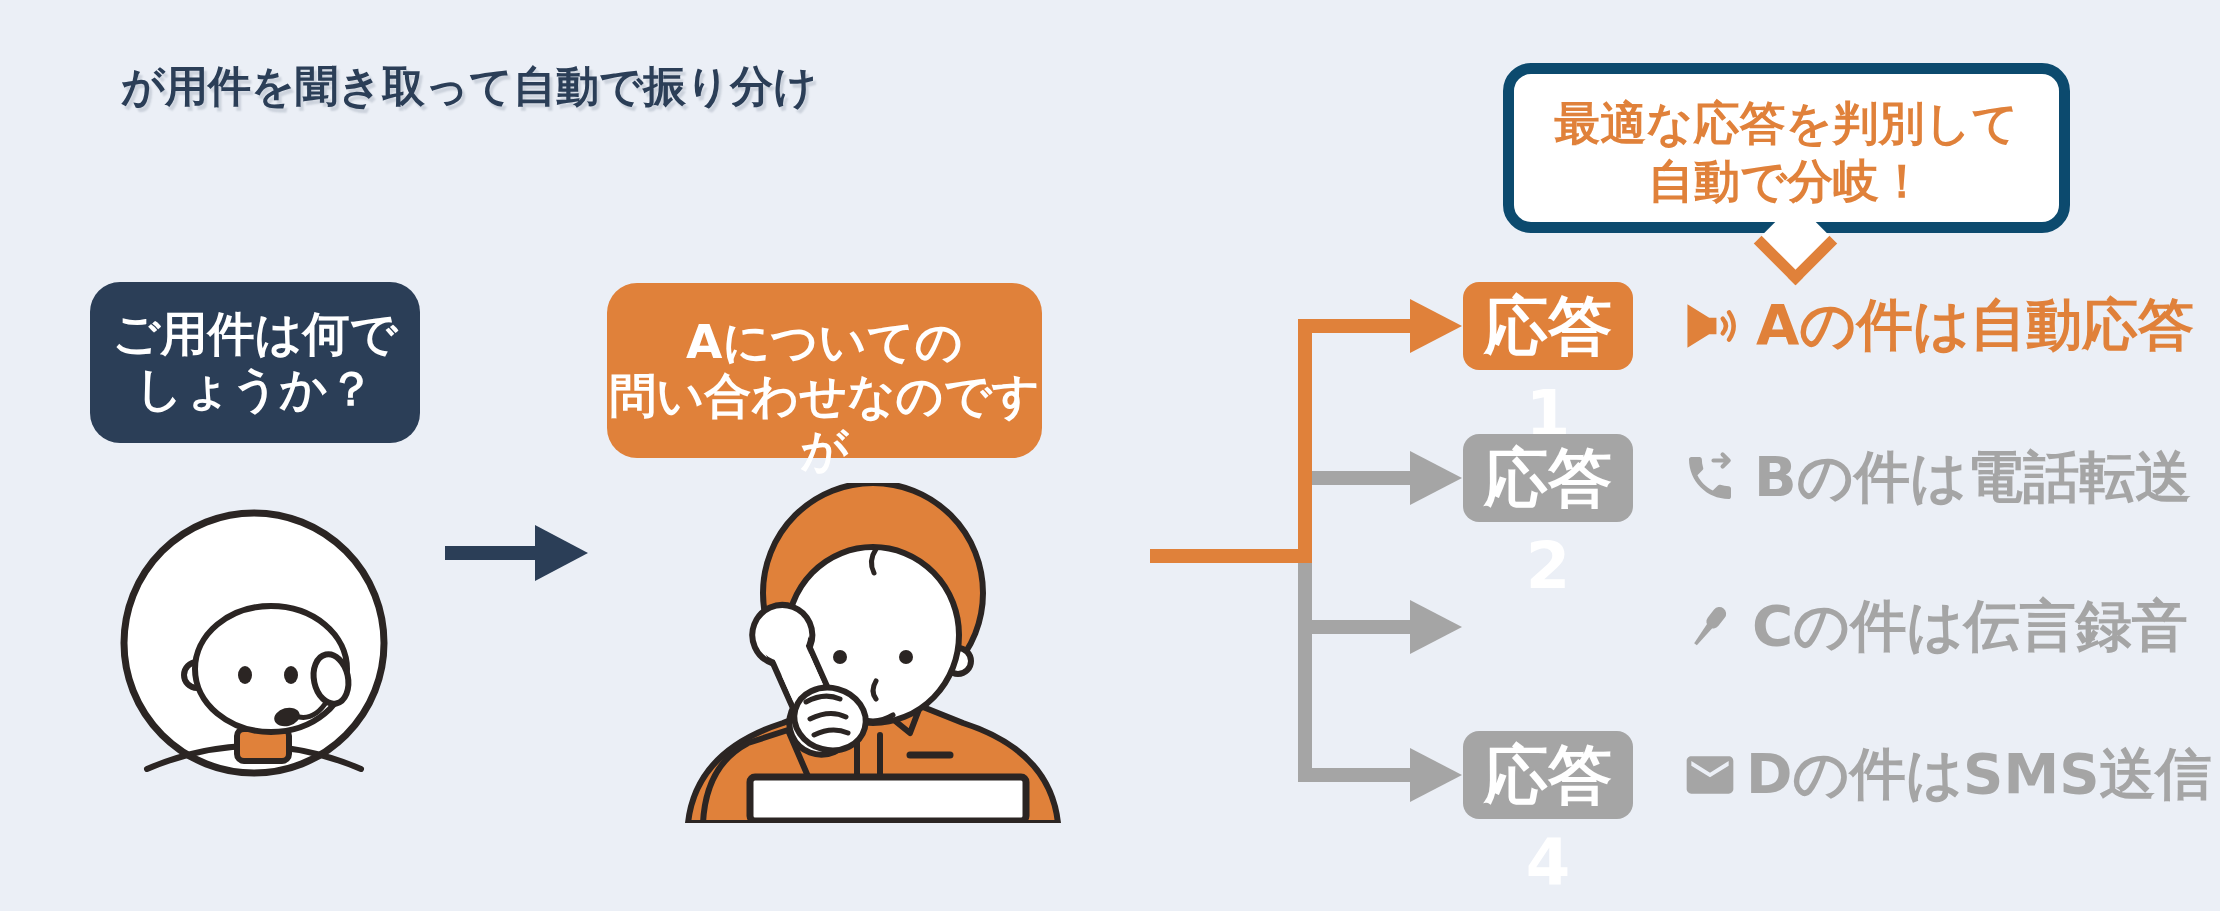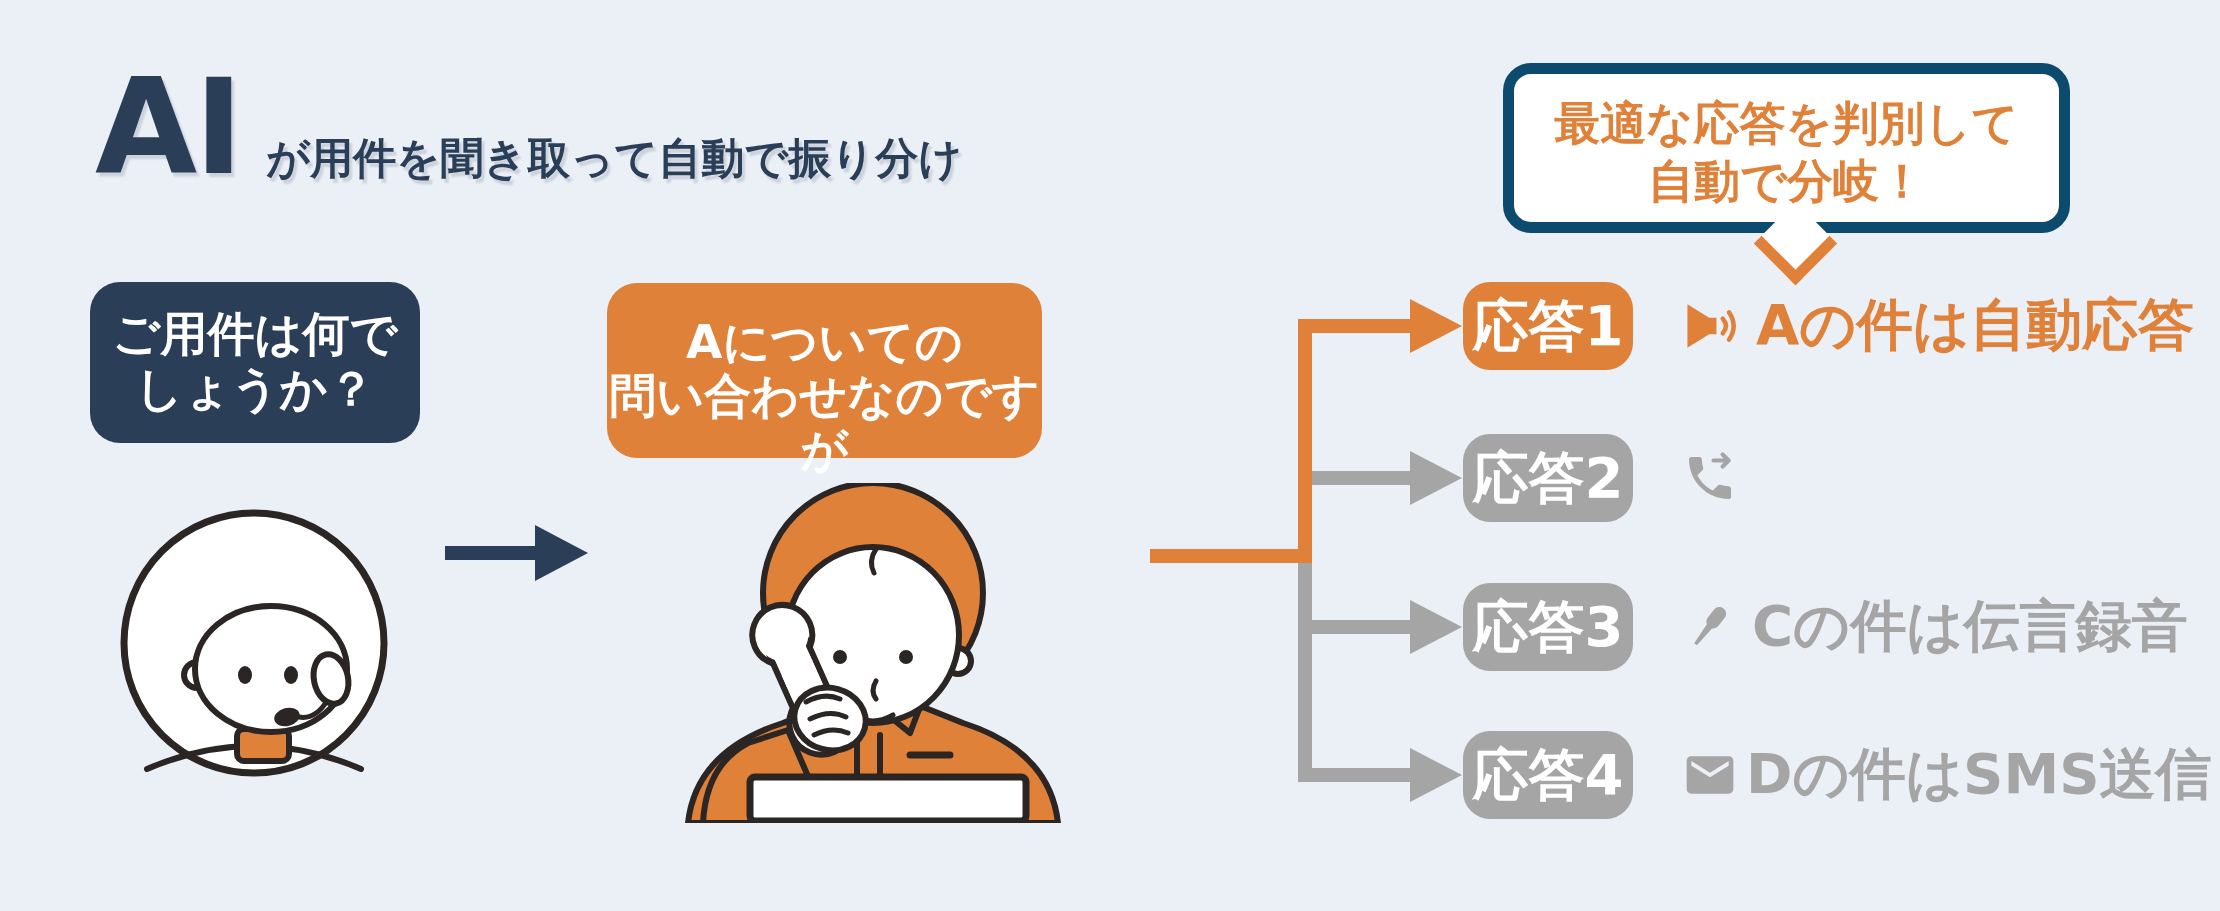--- a/index.html
+++ b/index.html
@@ -24,37 +24,36 @@
   
   .callout{left:1503px;top:63px;width:567px;height:170px;box-sizing:border-box;
            background:#fff;border:11px solid #0c4a6e;border-radius:28px;
            color:#E0813A;font-weight:800;font-size:46px;line-height:58px;
            text-align:center;padding-top:20px;}
   .callout-tail{left:1766px;top:214px;width:48px;height:48px;background:#fff;
            border-right:11px solid #E0813A;border-bottom:11px solid #E0813A;
            transform:rotate(45deg);}
 
   
-  .resp-box{left:1463px;width:170px;height:88px;border-radius:27px;color:#fff;
-            font-size:56px;font-weight:800;text-align:center;line-height:88px;}
+  .resp-box{left:1463px;width:170px;height:88px;border-radius:16px;color:#fff;
+            font-size:64px;font-weight:800;text-align:center;line-height:88px;}
   .resp-box.active{background:#E0813A;}
   .resp-box.inactive{background:#A5A5A5;}
   .resp-label{left:1682px;height:88px;display:flex;align-items:center;gap:16px;
               font-size:56px;font-weight:800;white-space:nowrap;}
   .resp-label.active{color:#E0813A;}
   .resp-label.inactive{color:#A5A5A5;}
   .resp-label .icon{display:flex;align-items:center;}
 </style>
 </head>
 <body>
 
 <div id="canvas">
 
   <div class="abs title">
-    <span class="ai">AI</span>
     <span class="rest">が用件を聞き取って自動で振り分け</span>
   </div>
 
   <div class="abs bubble bubble-navy">
     <span class="ln">ご用件は何で</span>
     <span class="ln">しょうか？</span>
   </div>
 
   <div class="abs bubble bubble-orange">
     <span class="ln">Aについての</span>
@@ -159,23 +158,23 @@
   </div>
 
   <div class="abs resp-box inactive" style="top:434px;">応答2</div>
   <div class="abs resp-label inactive" style="top:434px;">
     <span class="icon">
       <svg width="56" height="56" viewBox="0 0 24 24" fill="currentColor">
         <path d="M6.62,10.79C8.06,13.62 10.38,15.94 13.21,17.38L15.41,15.18C15.68,14.91 16.08,14.82 16.43,14.94C17.55,15.31 18.76,15.51 20,15.51C20.55,15.51 21,15.96 21,16.51V20C21,20.55 20.55,21 20,21C10.61,21 3,13.39 3,4C3,3.45 3.45,3 4,3H7.5C8.05,3 8.5,3.45 8.5,4C8.5,5.25 8.7,6.45 9.07,7.57C9.18,7.92 9.1,8.31 8.82,8.59L6.62,10.79Z"></path>
         <path d="M13.5,4.5 h6.5 M17.4,1.9 L20,4.5 L17.4,7.1" fill="none" stroke="currentColor" stroke-width="1.8" stroke-linecap="round" stroke-linejoin="round"></path>
       </svg>
     </span>
+    <span>Bの件は電話転送</span>
   </div>
 
-  <div class="abs resp-box inactive" style="top:583px;">応答3</div>
   <div class="abs resp-label inactive" style="top:583px;">
     <span class="icon">
       <svg width="54" height="54" viewBox="0 0 64 64" fill="currentColor">
         <g transform="rotate(38 32 32)">
           <rect x="24" y="4" width="16" height="28" rx="8"></rect>
           <path d="M28,30 h8 l-2,28 h-4 Z"></path>
         </g>
       </svg>
     </span>
     <span>Cの件は伝言録音</span>

